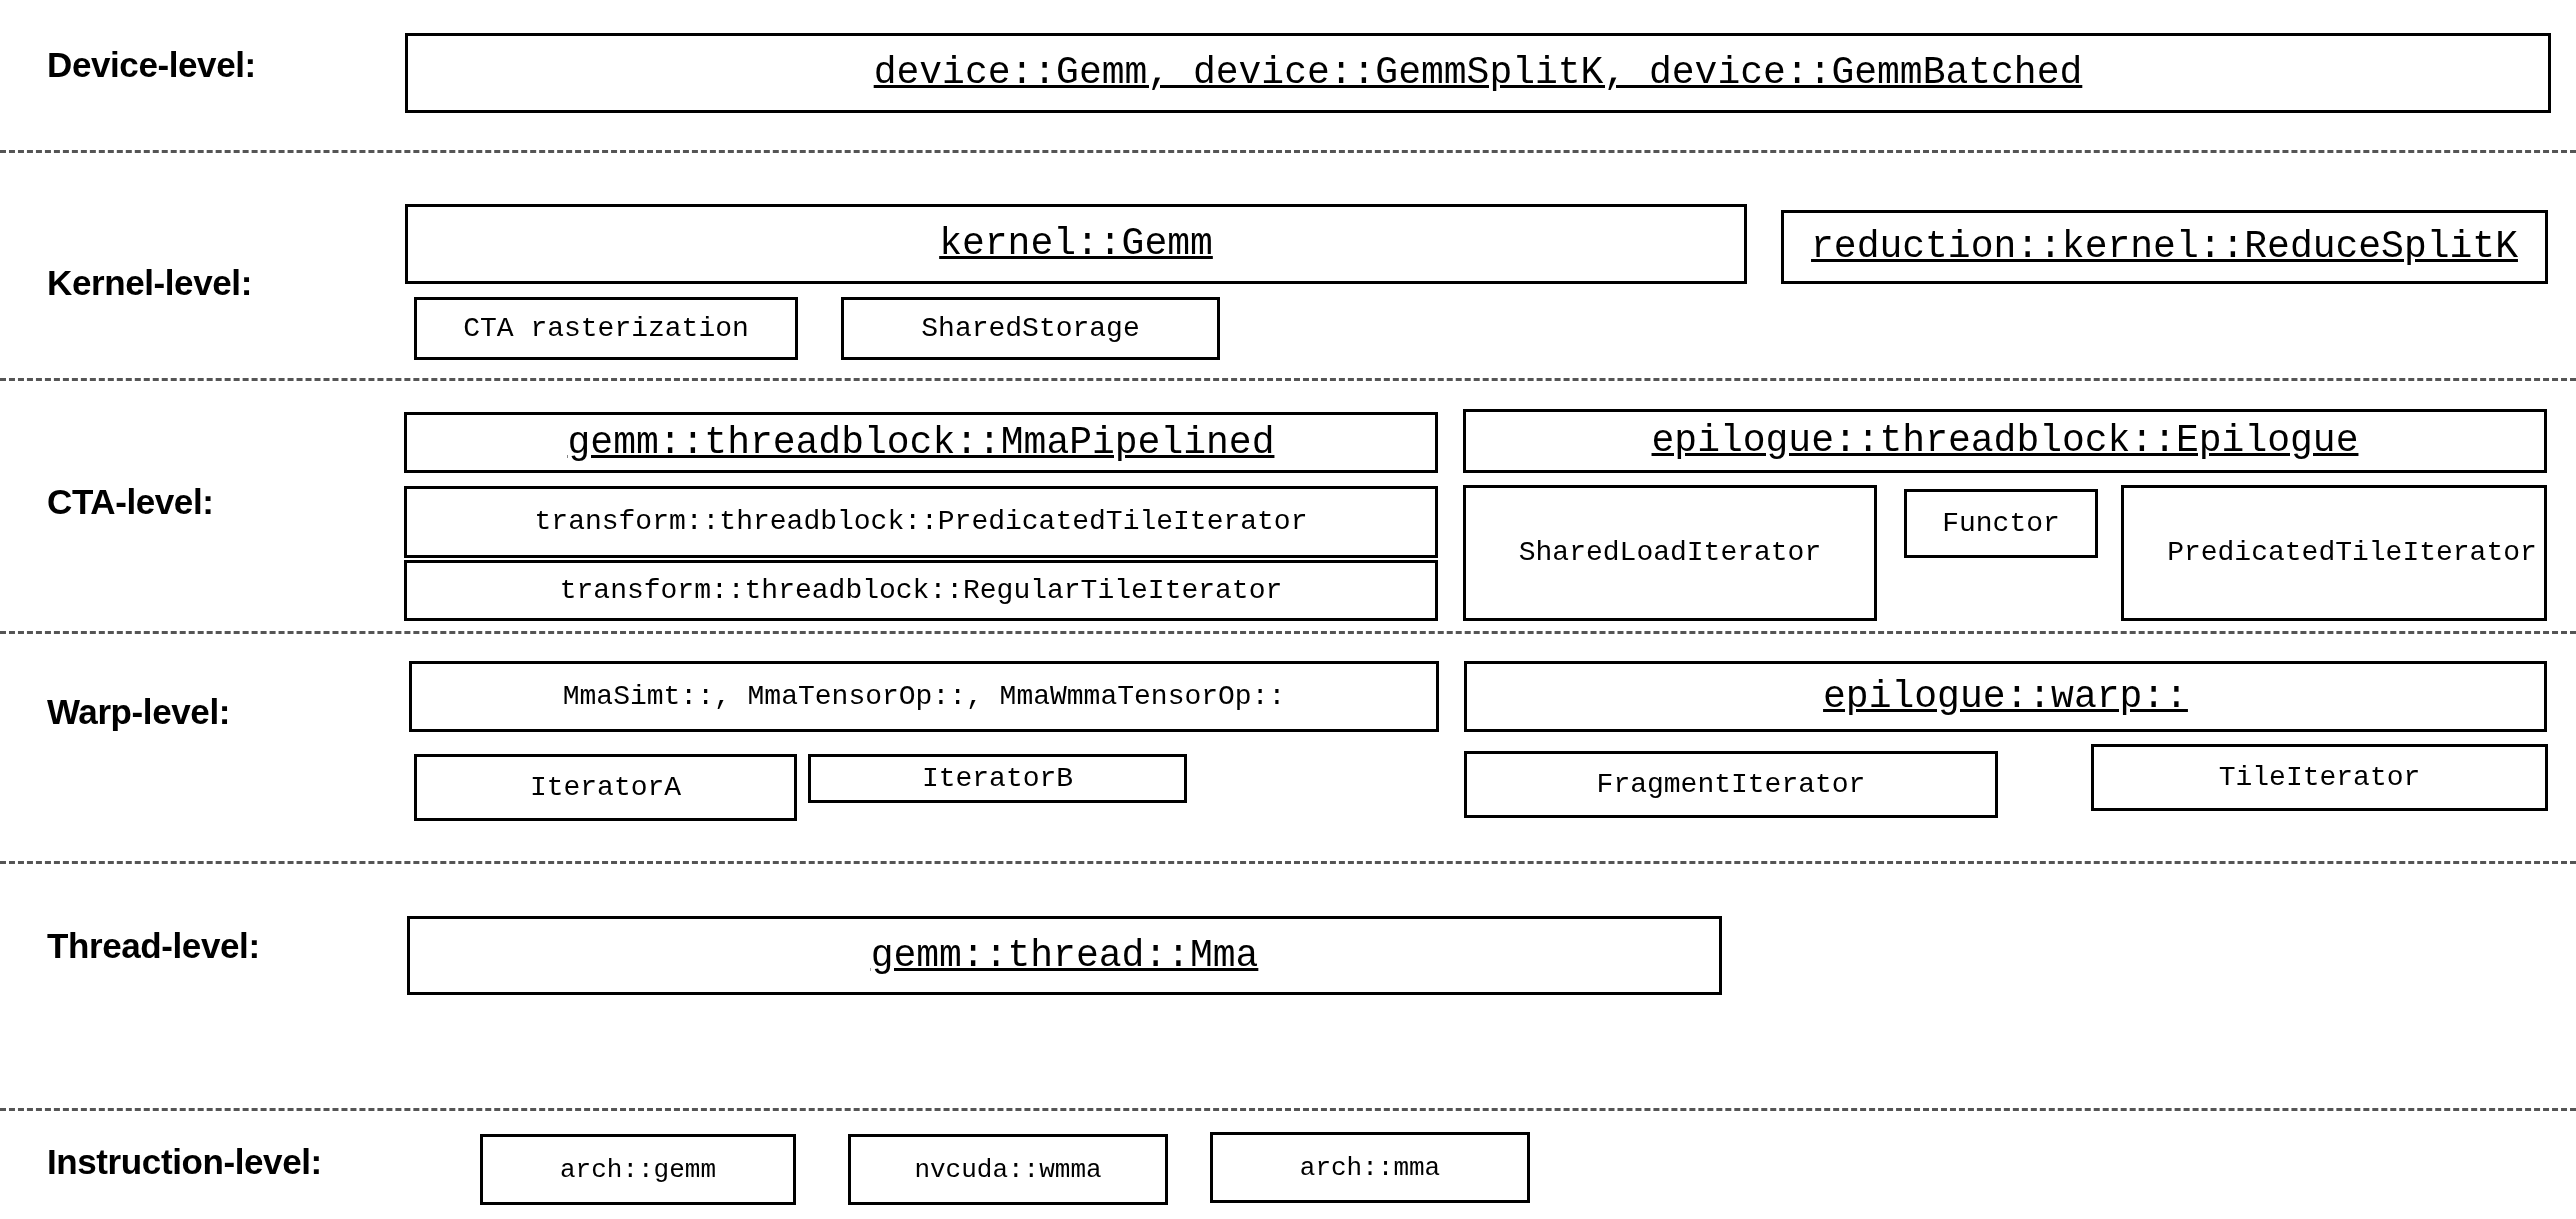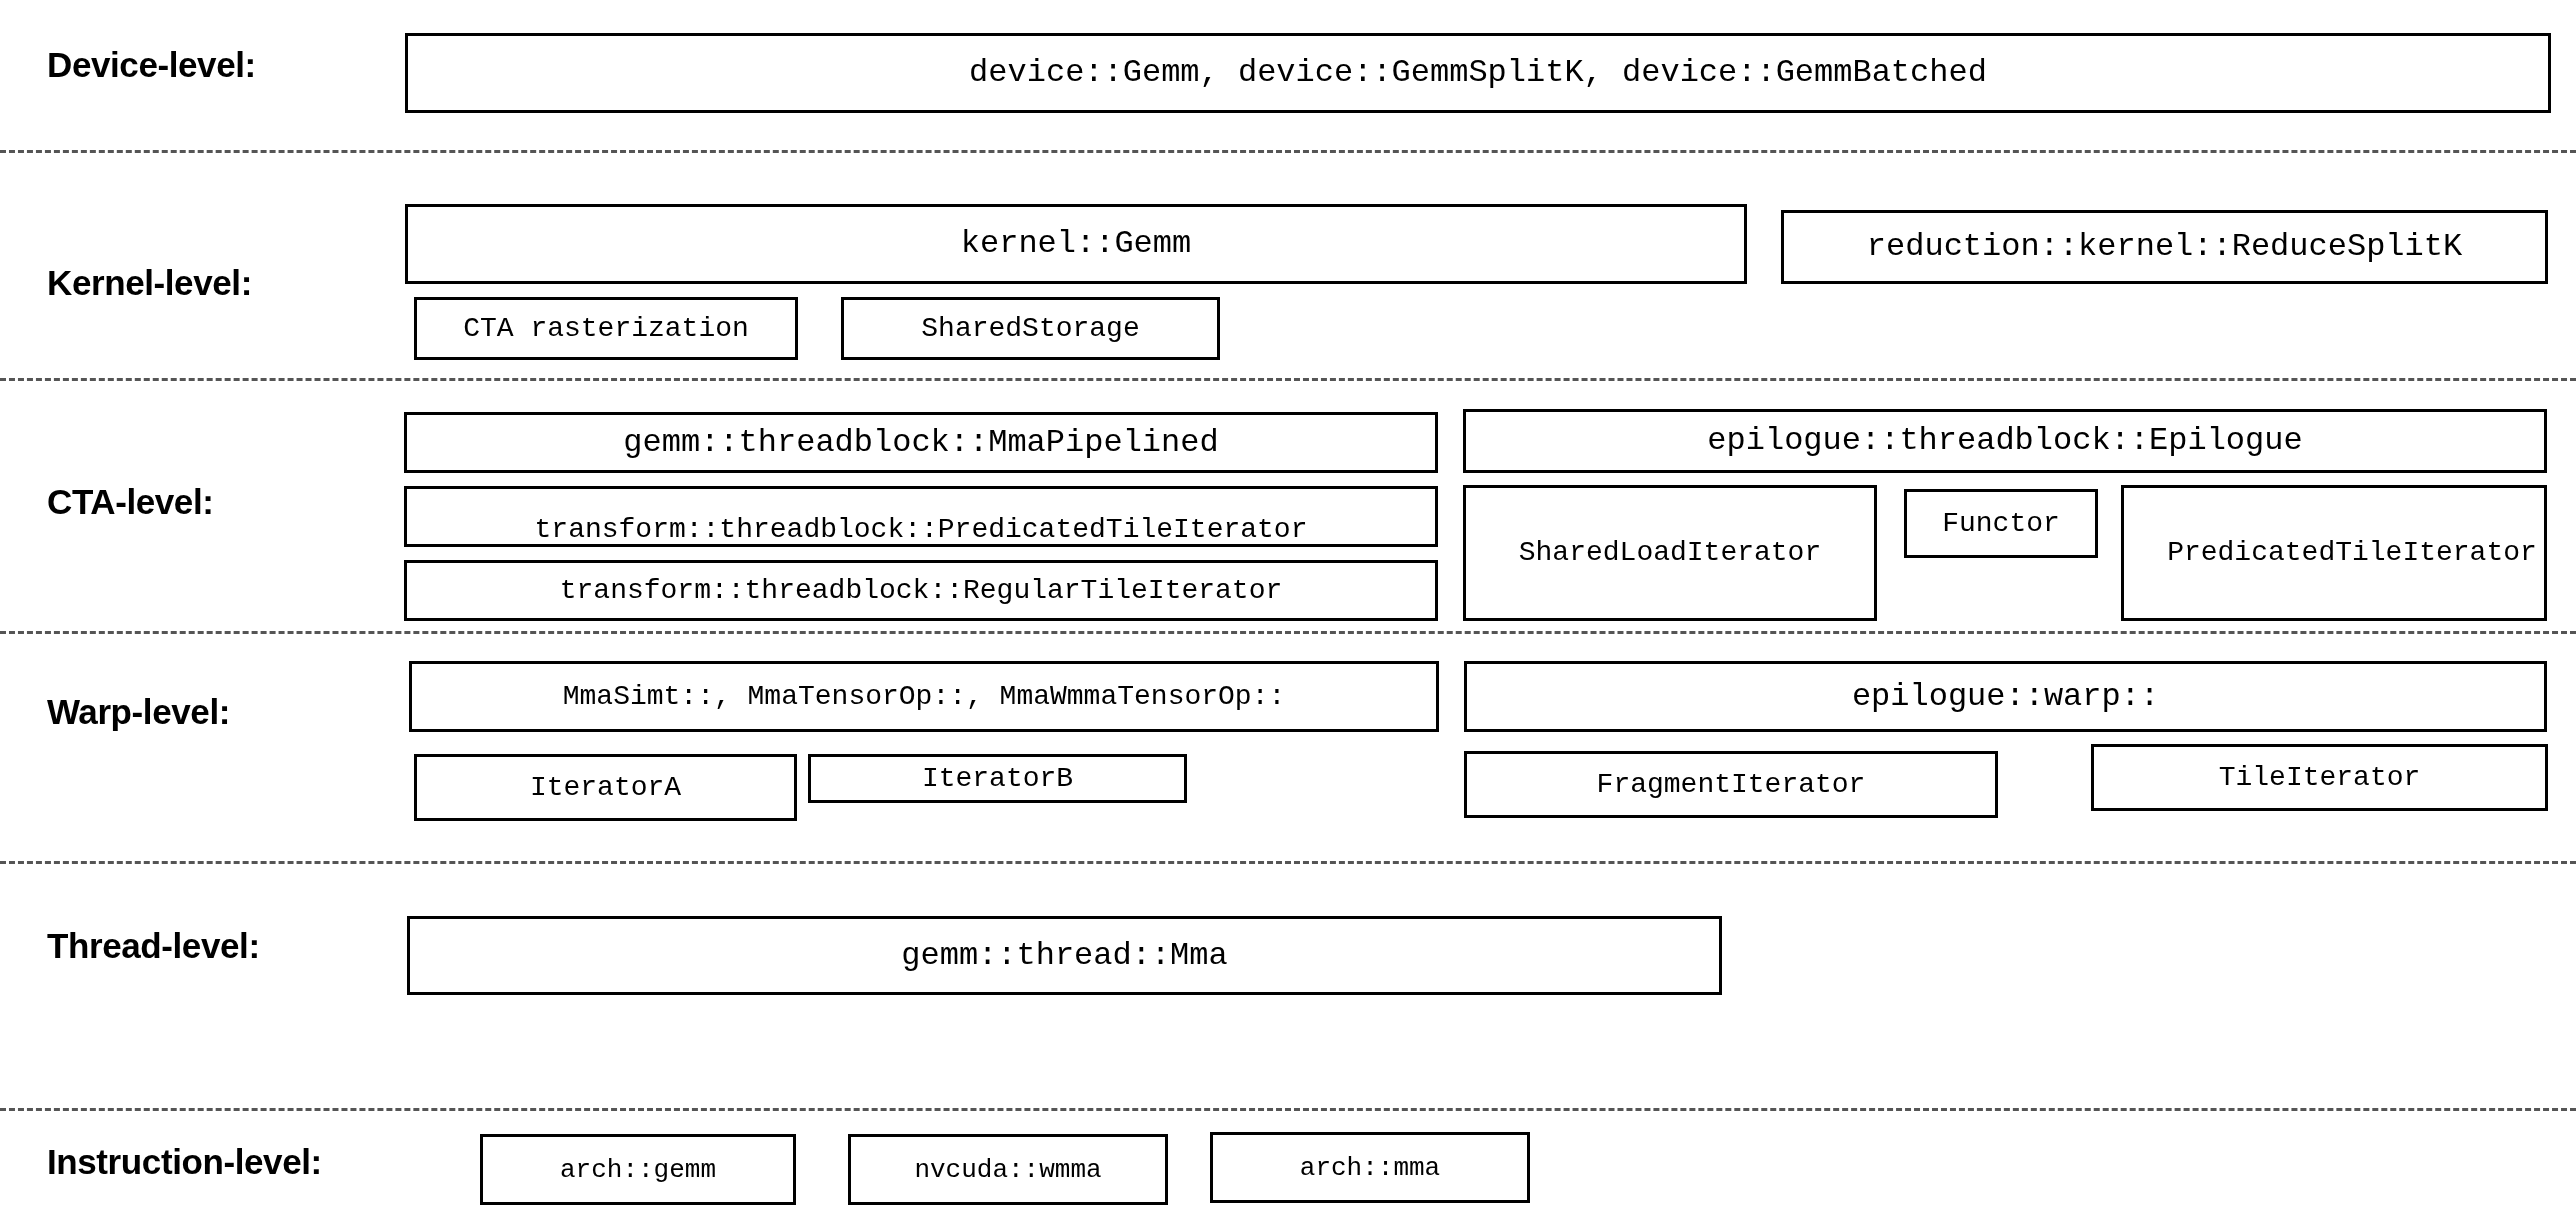--- a/index.html
+++ b/index.html
@@ -45,21 +45,21 @@
     justify-content: center;
     color: #000000;
     font-family: "Liberation Mono", monospace;
     white-space: nowrap;
     overflow: hidden;
   }
   .node span {
     display: block;
     line-height: 1;
   }
-  .fs-big   { font-size: 32px; }
+  .fs-big   { font-size: 38px; text-decoration: underline; }
   .fs-mid   { font-size: 28px; }
   .fs-sm    { font-size: 26px; }
 </style>
 </head>
 <body>
 
 <div id="canvas">
 
   <div class="level-label" style="left:47px; top:42px;">Device-level:</div>
 
@@ -92,21 +92,21 @@
   <div class="level-label" style="left:47px; top:479px;">CTA-level:</div>
 
   <div class="node fs-big" style="left:404px; top:412px; width:1034px; height:61px;">
     <span>gemm::threadblock::MmaPipelined</span>
   </div>
 
   <div class="node fs-big" style="left:1463px; top:409px; width:1084px; height:64px;">
     <span>epilogue::threadblock::Epilogue</span>
   </div>
 
-  <div class="node fs-mid" style="left:404px; top:486px; width:1034px; height:61px;align-items:flex-end;">
+  <div class="node fs-mid" style="left:404px; top:486px; width:1034px; height:72px;">
     <span>transform::threadblock::PredicatedTileIterator</span>
   </div>
 
   <div class="node fs-mid" style="left:404px; top:560px; width:1034px; height:61px;">
     <span>transform::threadblock::RegularTileIterator</span>
   </div>
 
   <div class="node fs-mid" style="left:1463px; top:485px; width:414px; height:136px;">
     <span>SharedLoadIterator</span>
   </div>

